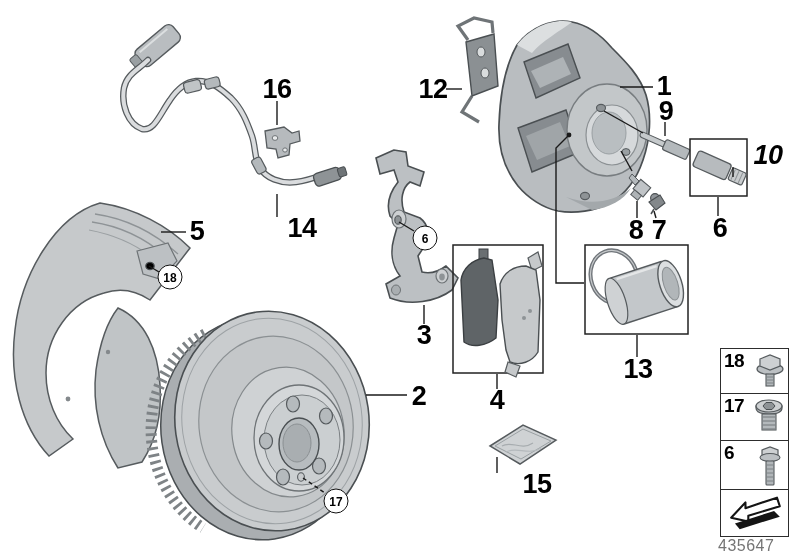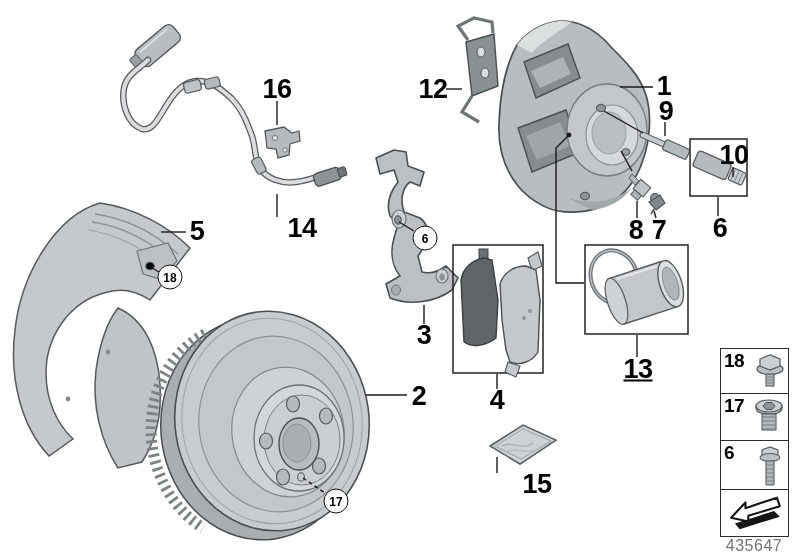--- a/index.html
+++ b/index.html
@@ -29,21 +29,21 @@
   .legend-row.r2 { height:46px; }
   .legend-row.r3 { height:48px; }
   .legend-row.r4 { height:46px; }
   .legend-num {
     position:absolute; left:3px; top:1px; font-size:19px; font-weight:bold;
     color:#000; letter-spacing:-0.5px;
   }
   .legend-icon { position:absolute; right:1px; top:2px; }
   .legend-icon.center { right:auto; left:50%; top:50%; transform:translate(-50%,-50%); }
   .footer-code {
-    position:absolute; left:718px; top:537px; width:72px; text-align:center;
+    position:absolute; left:718px; top:537px; width:72px; 
     color:#757575; font-size:16px; letter-spacing:0.5px;
   }
 </style>
 </head>
 <body>
 
 <div class="stage">
 
   <svg class="art" width="800" height="560" viewBox="0 0 800 560">
 
@@ -245,24 +245,24 @@
   </svg>
 
   <div class="callout" style="left:664px; top:86px;">1</div>
   <div class="callout" style="left:419px; top:396px;">2</div>
   <div class="callout" style="left:424px; top:335px;">3</div>
   <div class="callout" style="left:497px; top:400px;">4</div>
   <div class="callout" style="left:197px; top:231px;">5</div>
   <div class="callout" style="left:659px; top:230px;">7</div>
   <div class="callout" style="left:636px; top:230px;">8</div>
   <div class="callout" style="left:666px; top:111px;">9</div>
-  <div class="callout" style="left:734px; top:155px;">10</div>
+  <div class="callout" style="left:768px; top:155px;font-style:italic;">10</div>
   <div class="callout" style="left:720px; top:228px;">6</div>
   <div class="callout" style="left:433px; top:89px;text-align:center;">12</div>
-  <div class="callout" style="left:638px; top:369px;text-decoration:underline;">13</div>
+  <div class="callout" style="left:638px; top:369px;">13</div>
   <div class="callout" style="left:278px; top:228px;margin-left:24px;">14</div>
   <div class="callout" style="left:498px; top:484px;margin-left:39px;">15</div>
   <div class="callout" style="left:277px; top:89px;">16</div>
 
   <div class="circle-callout" style="left:170px; top:277px;">18</div>
   <div class="circle-callout" style="left:425px; top:238px;">6</div>
   <div class="circle-callout" style="left:336px; top:501px;">17</div>
 
   <div class="legend">
     <div class="legend-row r1">

